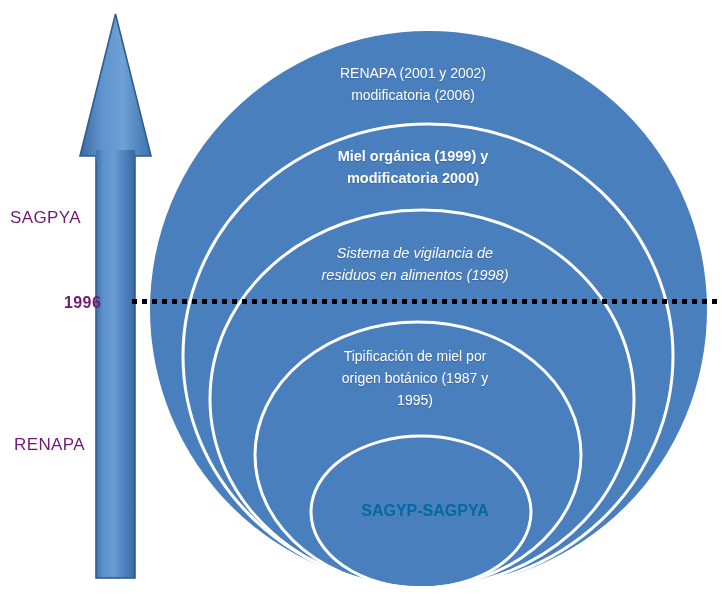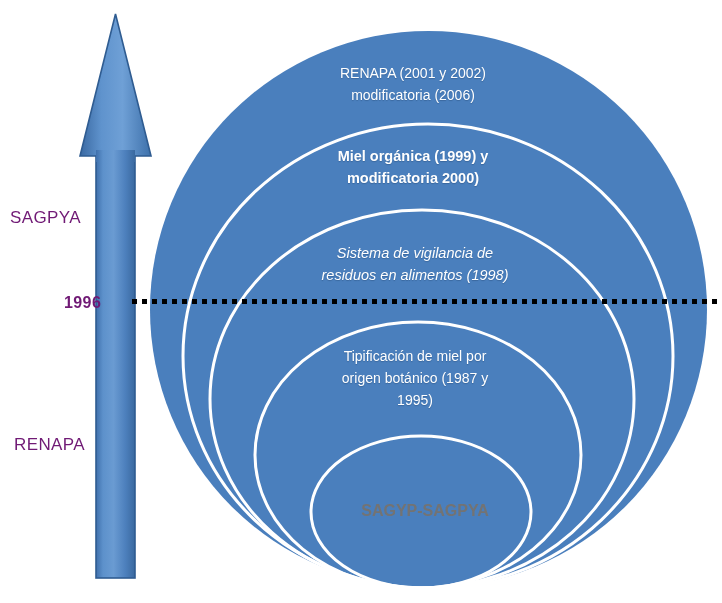--- a/index.html
+++ b/index.html
@@ -52,21 +52,21 @@
     line-height: 22px;
     white-space: pre-line;
     text-shadow: 0 1px 1px rgba(30,60,100,0.35);
   }
   #ring-label-1 { left: 288px; top: 62px;  width: 250px; }
   #ring-label-2 { left: 298px; top: 145px; width: 230px; font-weight: bold; font-size: 14.5px;}
   #ring-label-3 { left: 295px; top: 230px; width: 240px; font-style: italic; font-size: 14.5px; margin-top: 12px;}
   #ring-label-4 { left: 305px; top: 345px; width: 220px; }
   #ring-label-5 {
     left: 330px; top: 500px; width: 190px;
-    color: #737373;
+    color: #0369a1;
     font-weight: bold;
     font-size: 16px;
     text-shadow: none;
   }
 </style>
 </head>
 <body>
 
 <div id="stage">
 

